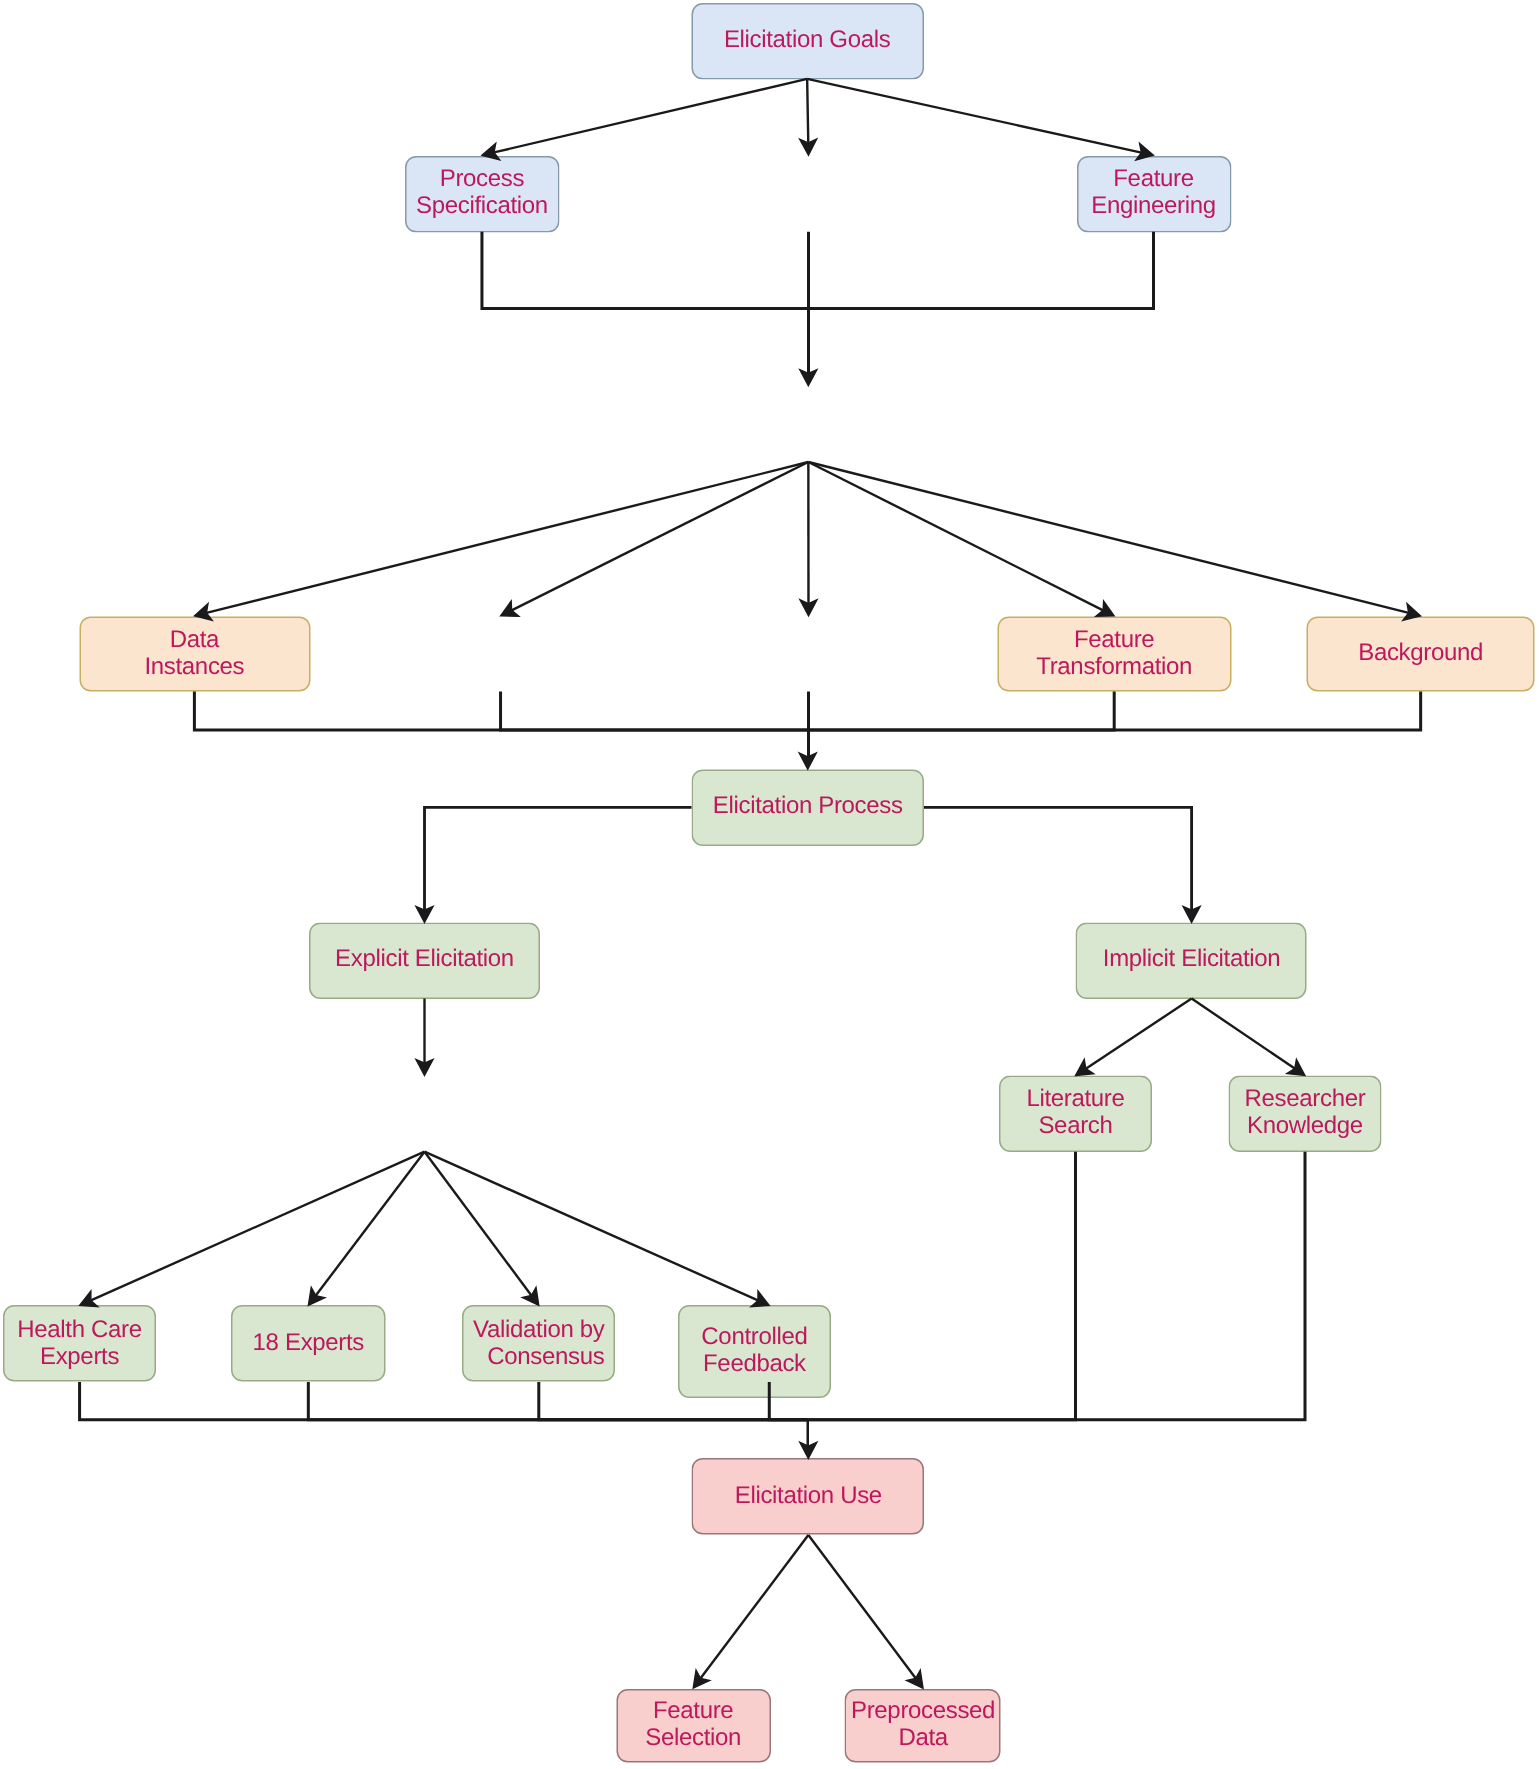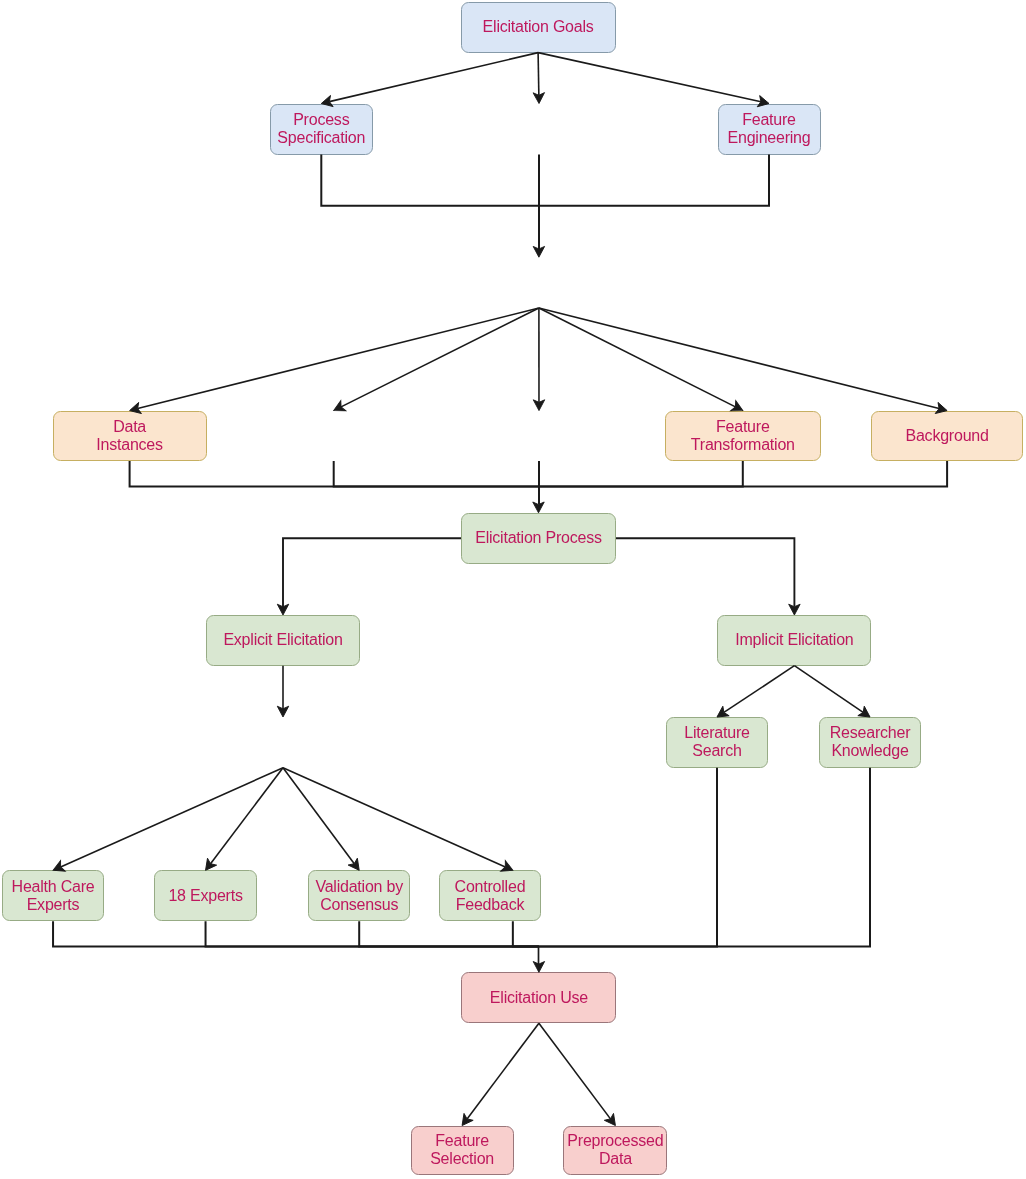--- a/index.html
+++ b/index.html
@@ -240,23 +240,23 @@
     <div class="node c-green" style="left: 461px; top: 512.8px; width: 155px; height: 50.8px;">Elicitation Process</div>
     <div class="node c-green" style="left: 206px; top: 615px; width: 154px; height: 50.7px;">Explicit Elicitation</div>
     <div class="node c-green" style="left: 717.4px; top: 615px; width: 154px; height: 50.7px;">Implicit Elicitation</div>
     <div class="node c-green" style="left: 666px; top: 717px; width: 102px; height: 50.8px;">Literature
 Search</div>
     <div class="node c-green" style="left: 819px; top: 717px; width: 102px; height: 50.8px;">Researcher
 Knowledge</div>
     <div class="node c-green" style="left: 1.7px; top: 870.3px; width: 102.7px; height: 51px;">Health Care
 Experts</div>
     <div class="node c-green" style="left: 154.4px; top: 870.3px; width: 102.3px; height: 51px;">18 Experts</div>
-    <div class="node c-green" style="left: 308.2px; top: 870.3px; width: 102px; height: 51px;">Validation by
+    <div class="node c-green" style="left: 308.2px; top: 870.3px; width: 102px; height: 51px; text-align: right;">Validation by
 Consensus</div>
-    <div class="node c-green" style="left: 439px; top: 870.3px; width: 101.9px; height: 51px;">Controlled
+    <div class="node c-green" style="left: 452px; top: 870.3px; width: 101.9px; height: 62px;">Controlled
 Feedback</div>
     <div class="node c-pink" style="left: 461.4px; top: 972.3px; width: 155px; height: 51px;">Elicitation Use</div>
     <div class="node c-pink" style="left: 410.6px; top: 1125.5px; width: 103px; height: 49.7px;">Feature
 Selection</div>
     <div class="node c-pink" style="left: 563.4px; top: 1125.5px; width: 104px; height: 49.7px;">Preprocessed
 Data</div>
   </div>
 </div>
 
 </body></html>

